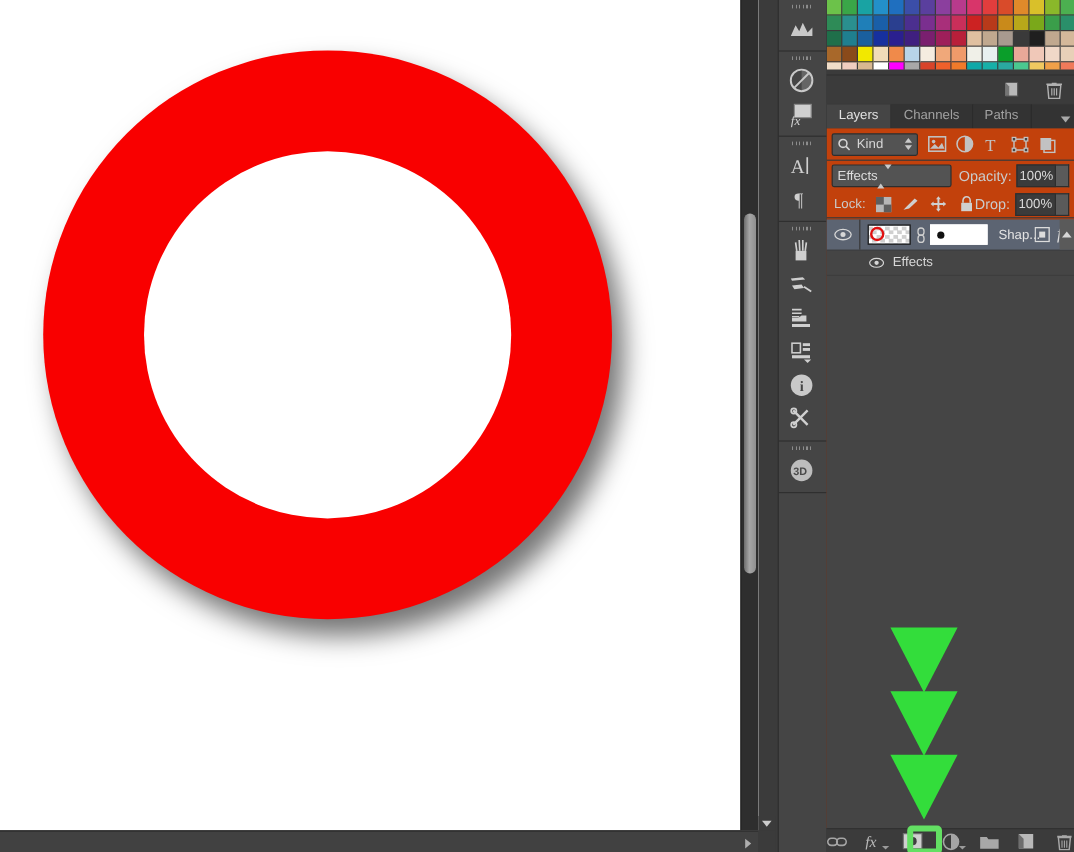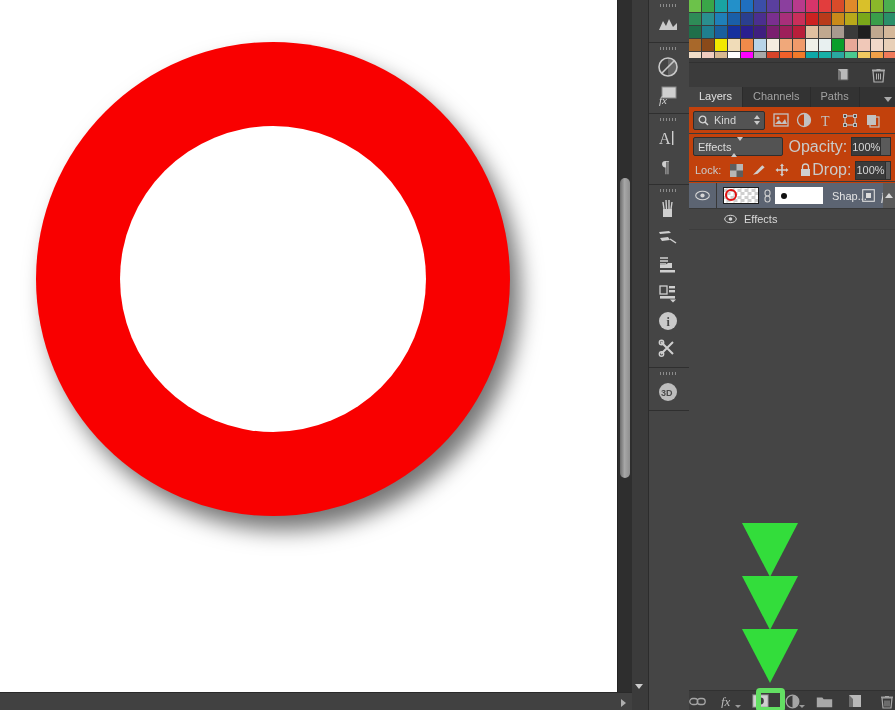--- a/index.html
+++ b/index.html
@@ -289,21 +289,21 @@
     border: 1px solid #2e2e2e;
     border-radius: 2px;
     display: flex;
     align-items: center;
     padding: 0 4px;
     box-sizing: border-box;
     position: relative;
     font-size: 11px;
     color: #dddddd;
   }
-  .lbl-right { font-size: 16px; color: #cacaca; margin-left: 6px; }
+  .lbl-right { font-size: 12px; color: #cacaca; margin-left: 6px; }
   .numfield {
     width: 38px;
     height: 17px;
     background: #3b3b3b;
     border: 1px solid #2e2e2e;
     color: #d9d9d9;
     font-size: 11px;
     display: flex;
     align-items: center;
     justify-content: center;

